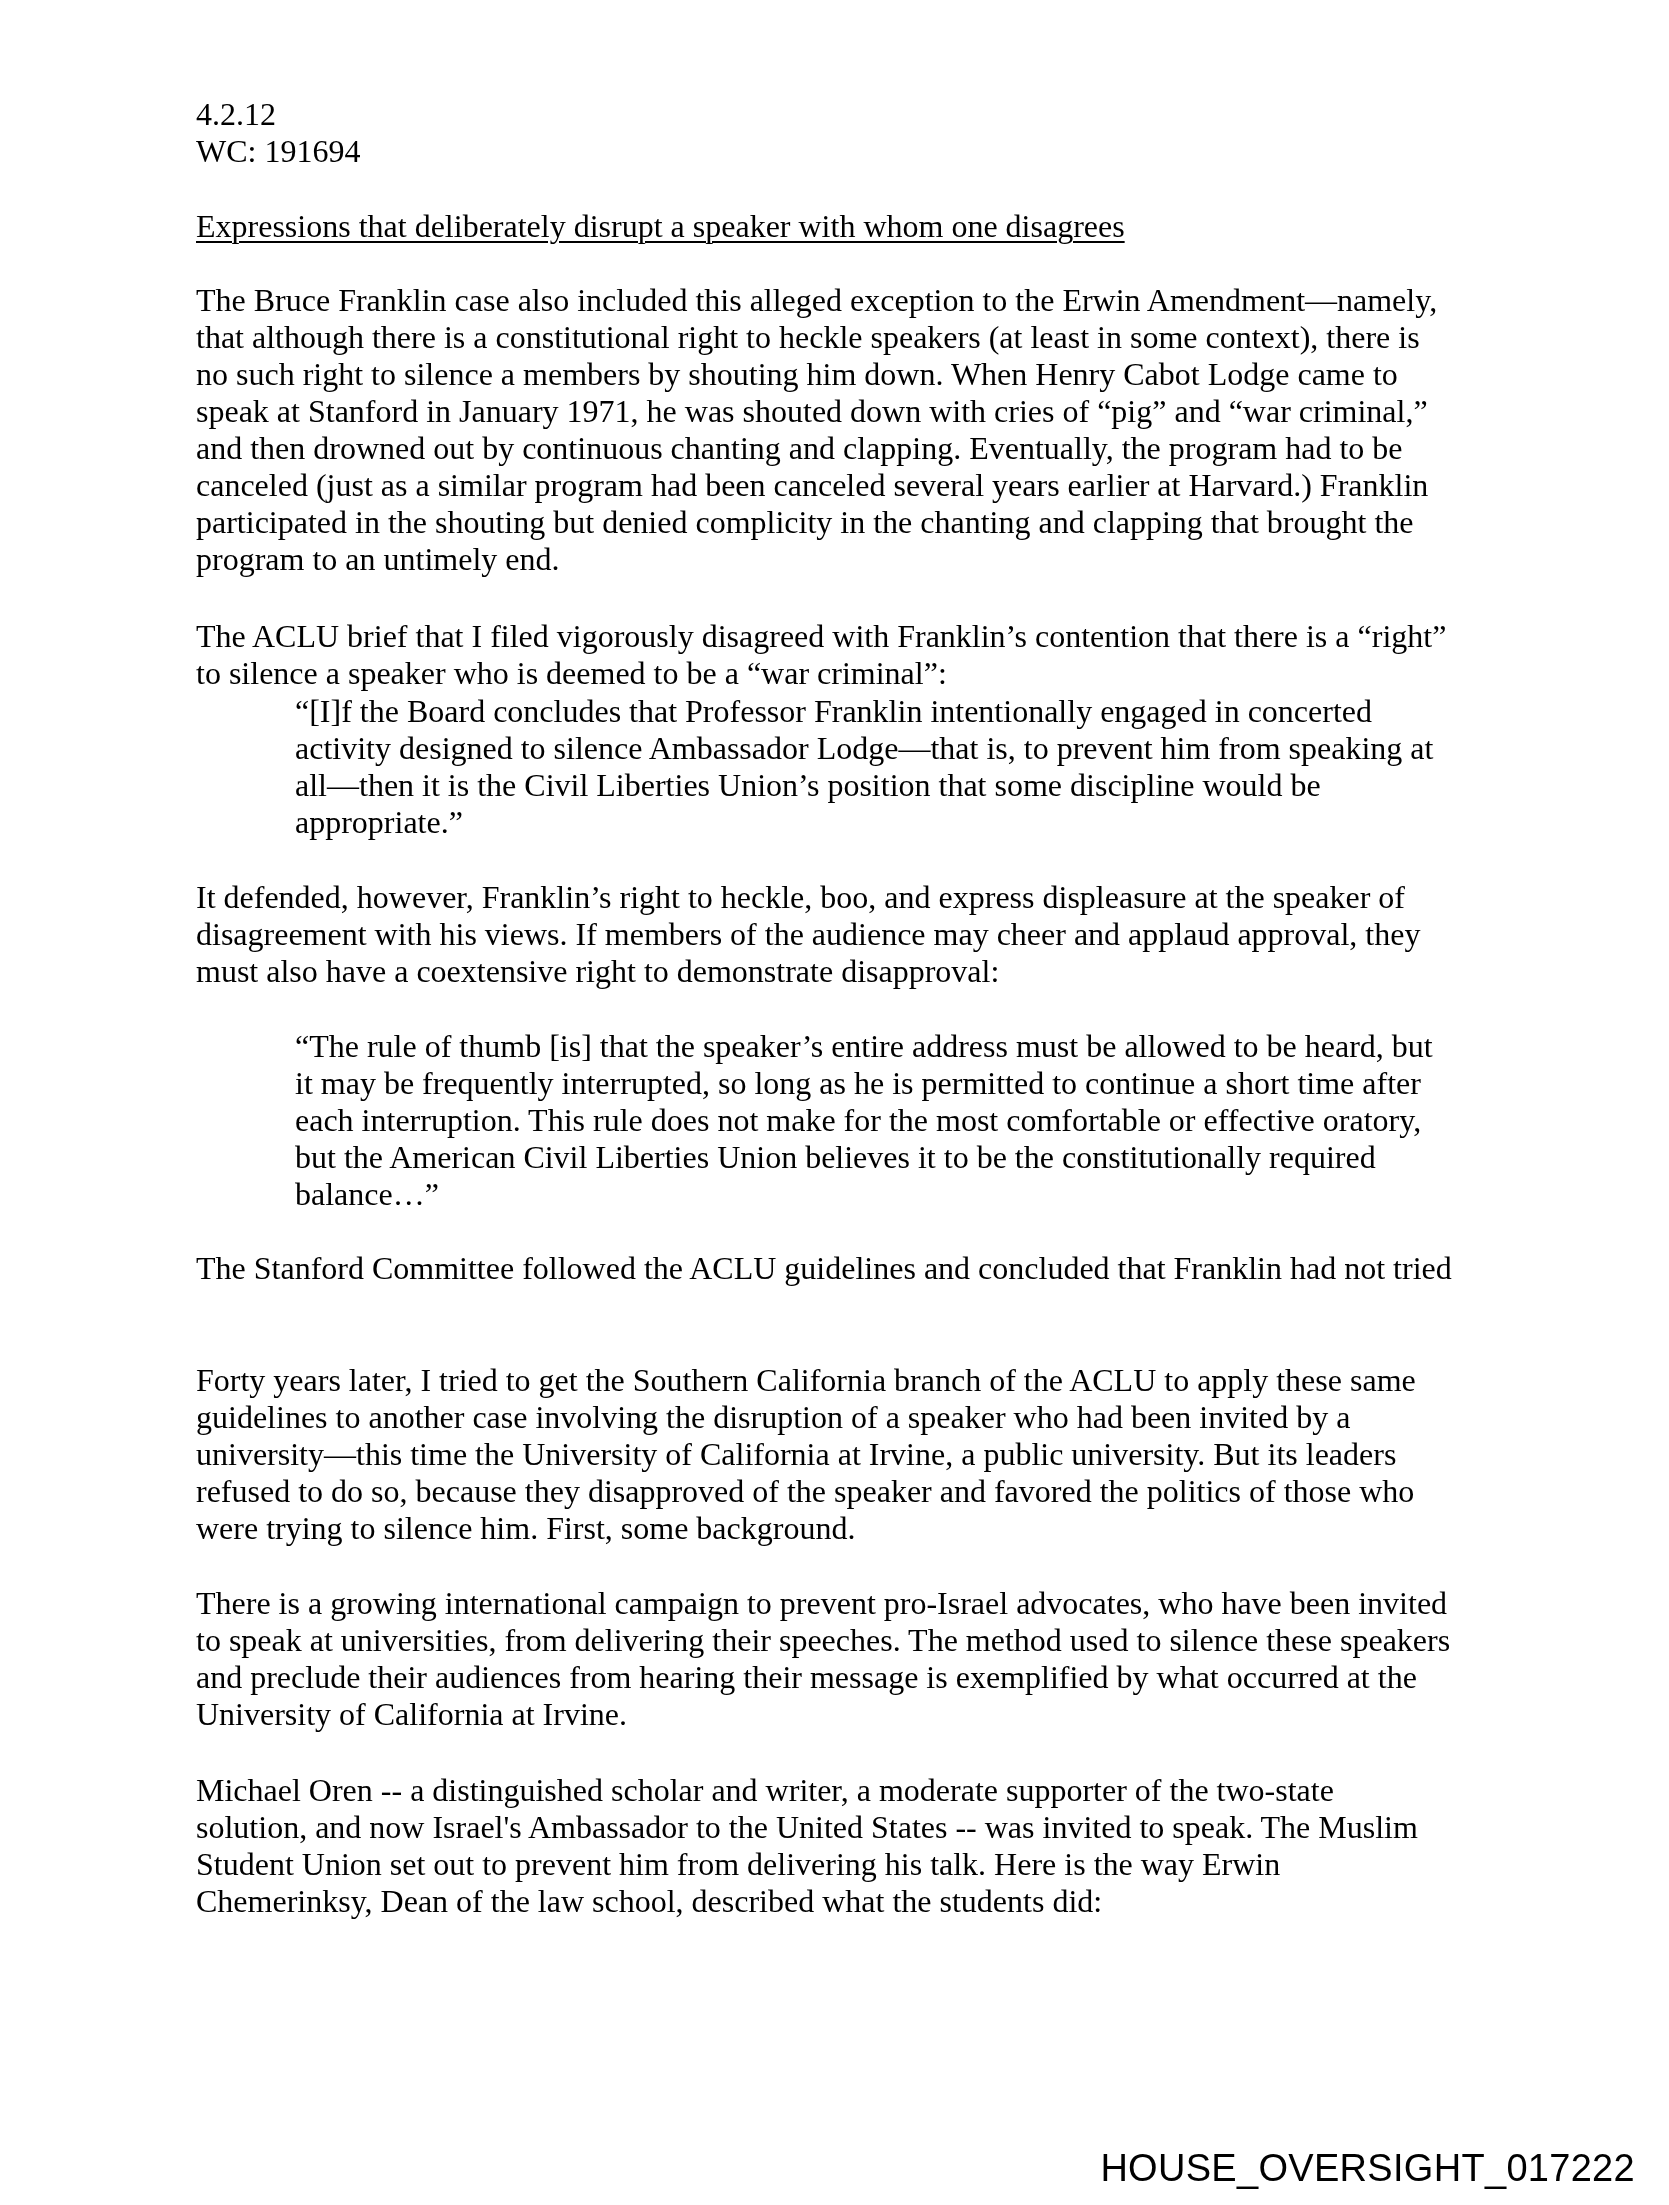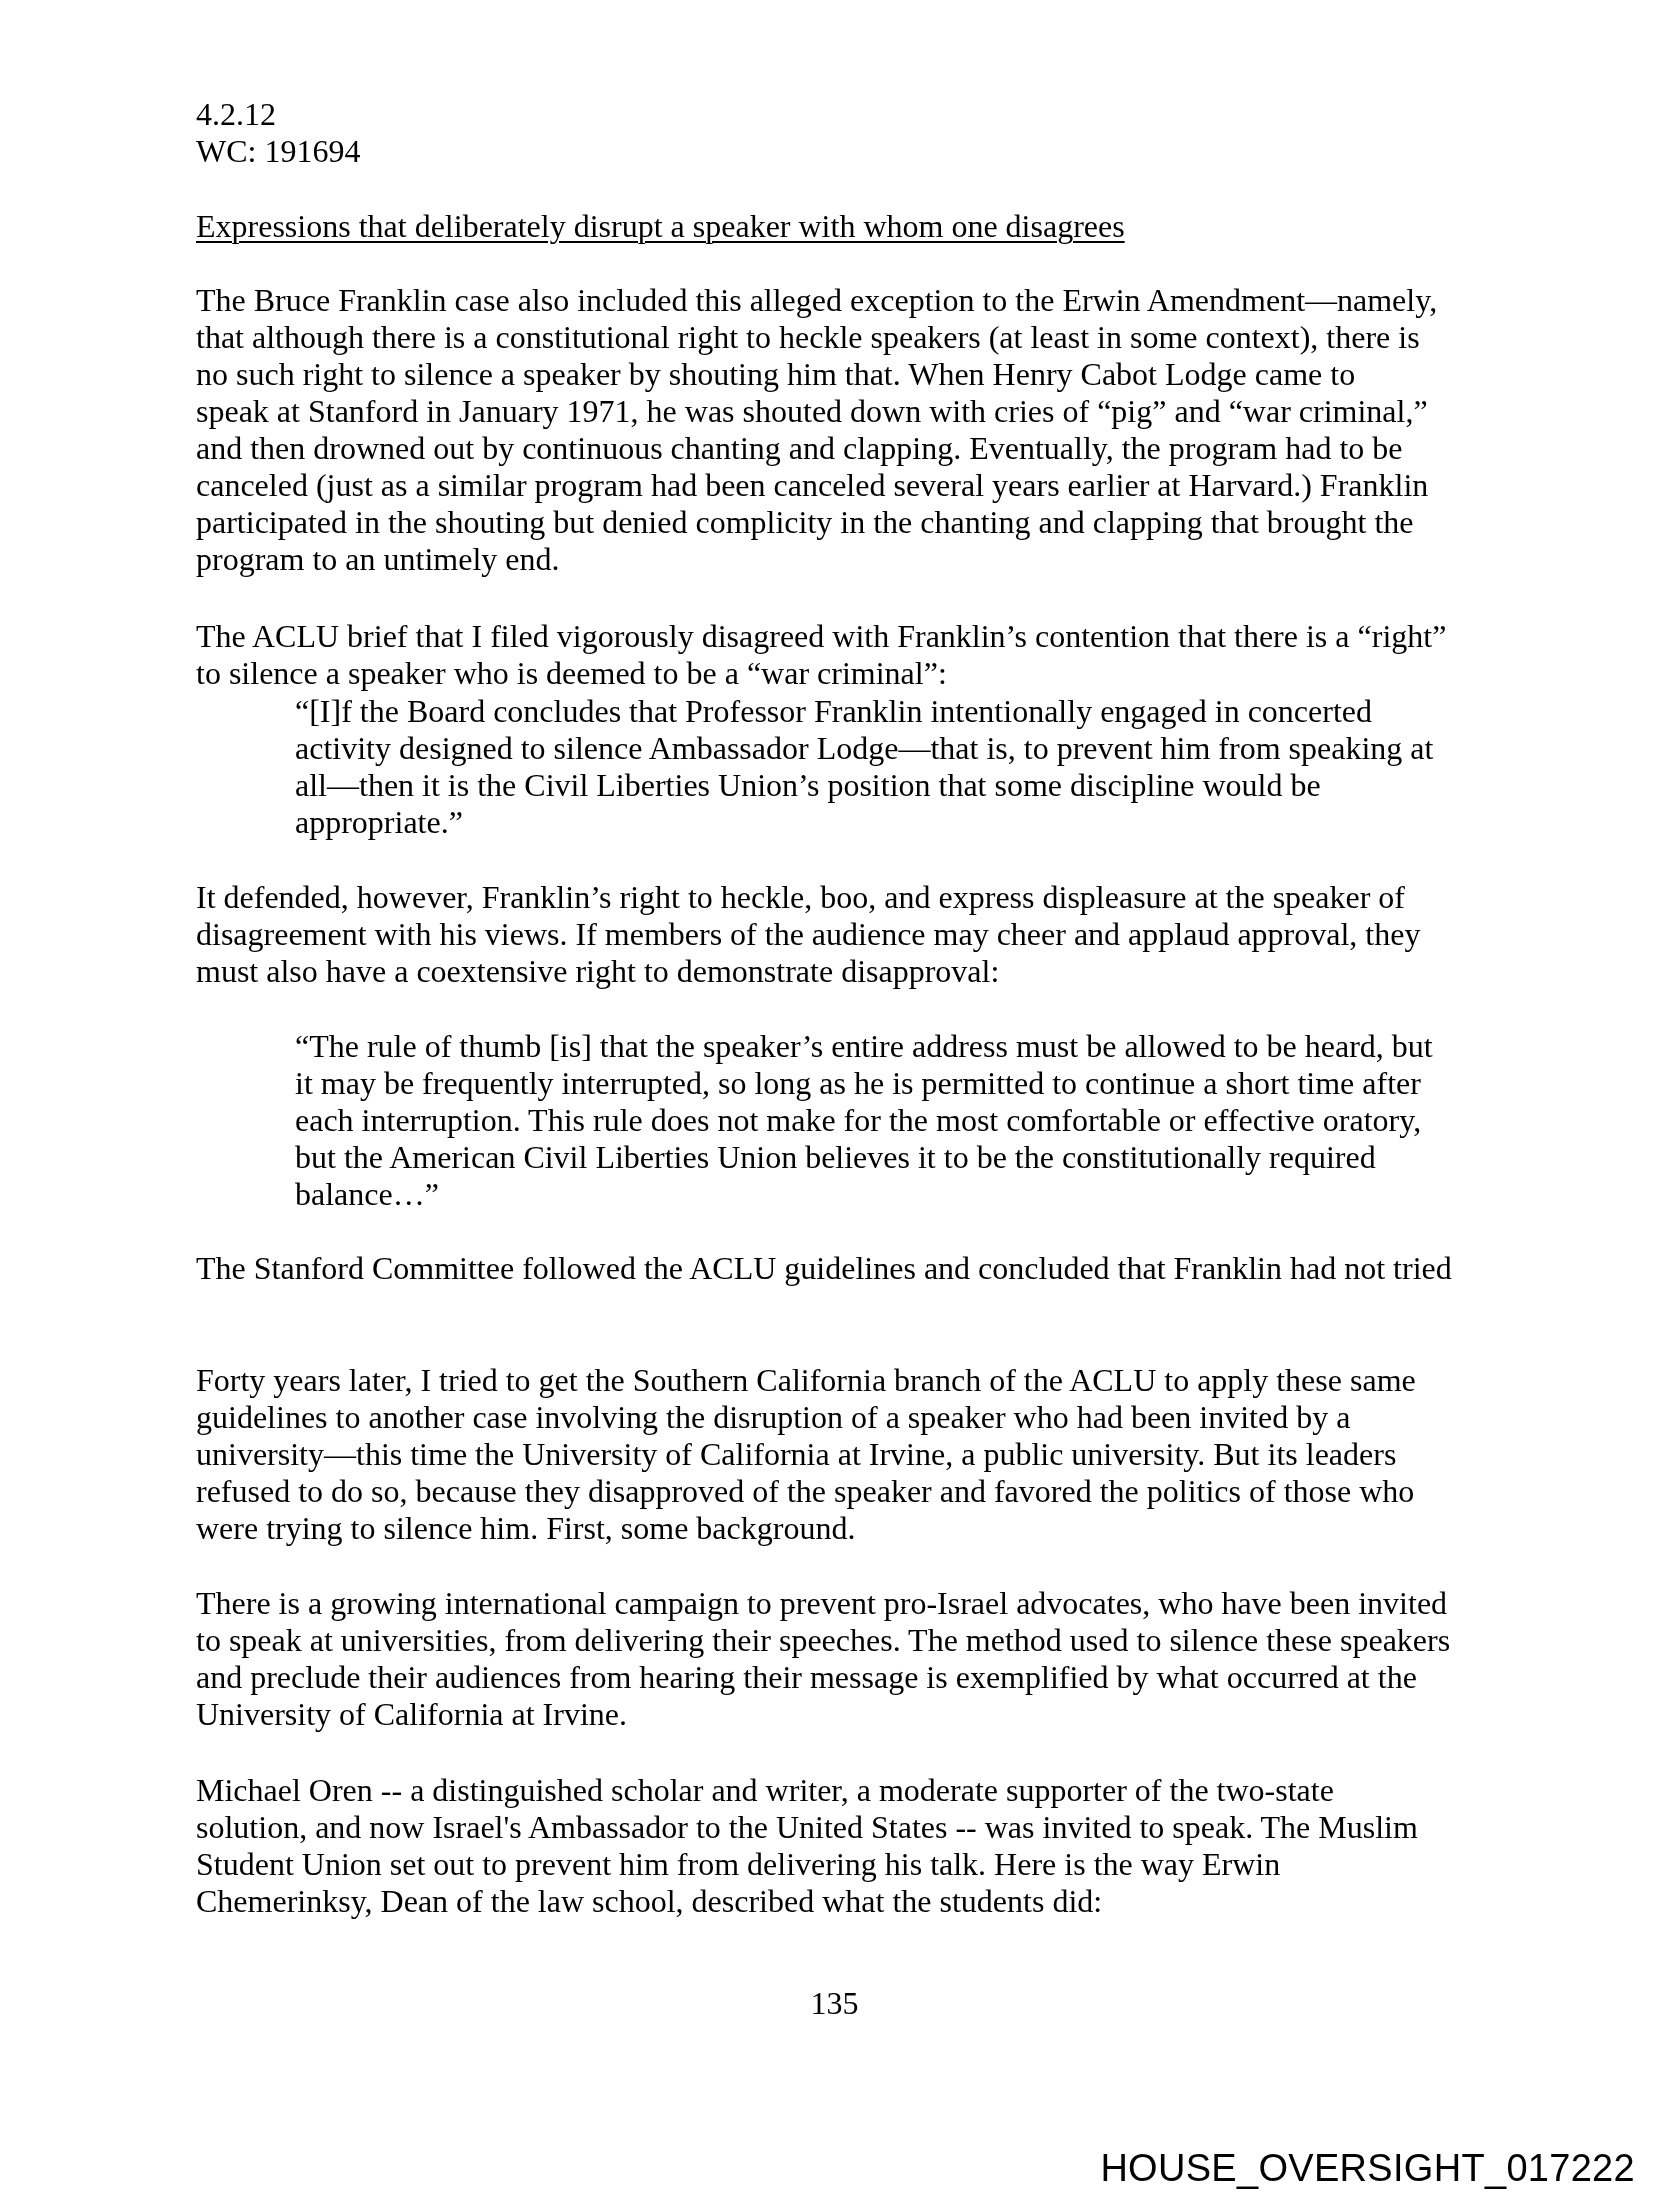--- a/index.html
+++ b/index.html
@@ -71,21 +71,21 @@
     <span class="line">WC:  191694</span>
   </div>
 
   <div class="block" style="top:208px;">
     <span class="line heading">Expressions that deliberately disrupt a speaker with whom one disagrees</span>
   </div>
 
   <div class="block" style="top:282px;">
     <span class="line">The Bruce Franklin case also included this alleged exception to the Erwin Amendment—namely,</span>
     <span class="line">that although there is a constitutional right to heckle speakers (at least in some context), there is</span>
-    <span class="line">no such right to silence a speaker by shouting him that.  When Henry Cabot Lodge came to</span>
+    <span class="line">no such right to silence a members by shouting him down.  When Henry Cabot Lodge came to</span>
     <span class="line">speak at Stanford in January 1971, he was shouted down with cries of “pig” and “war criminal,”</span>
     <span class="line">and then drowned out by continuous chanting and clapping.  Eventually, the program had to be</span>
     <span class="line">canceled (just as a similar program had been canceled several years earlier at Harvard.)  Franklin</span>
     <span class="line">participated in the shouting but denied complicity in the chanting and clapping that brought the</span>
     <span class="line">program to an untimely end.</span>
   </div>
 
   <div class="block" style="top:618px;">
     <span class="line">The ACLU brief that I filed vigorously disagreed with Franklin’s contention that there is a “right”</span>
     <span class="line">to silence a speaker who is deemed to be a “war criminal”:</span>
@@ -131,18 +131,17 @@
     <span class="line">University of California at Irvine.</span>
   </div>
 
   <div class="block" style="top:1772px;">
     <span class="line">Michael Oren -- a distinguished scholar and writer, a moderate supporter of the two-state</span>
     <span class="line">solution, and now Israel's Ambassador to the United States -- was invited to speak. The Muslim</span>
     <span class="line">Student Union set out to prevent him from delivering his talk. Here is the way Erwin</span>
     <span class="line">Chemerinksy, Dean of the law school, described what the students did:</span>
   </div>
 
-  <div class="page-number">135</div>
 
   <div class="bates">HOUSE_OVERSIGHT_017222</div>
 
 </div>
 
 
 </body></html>

